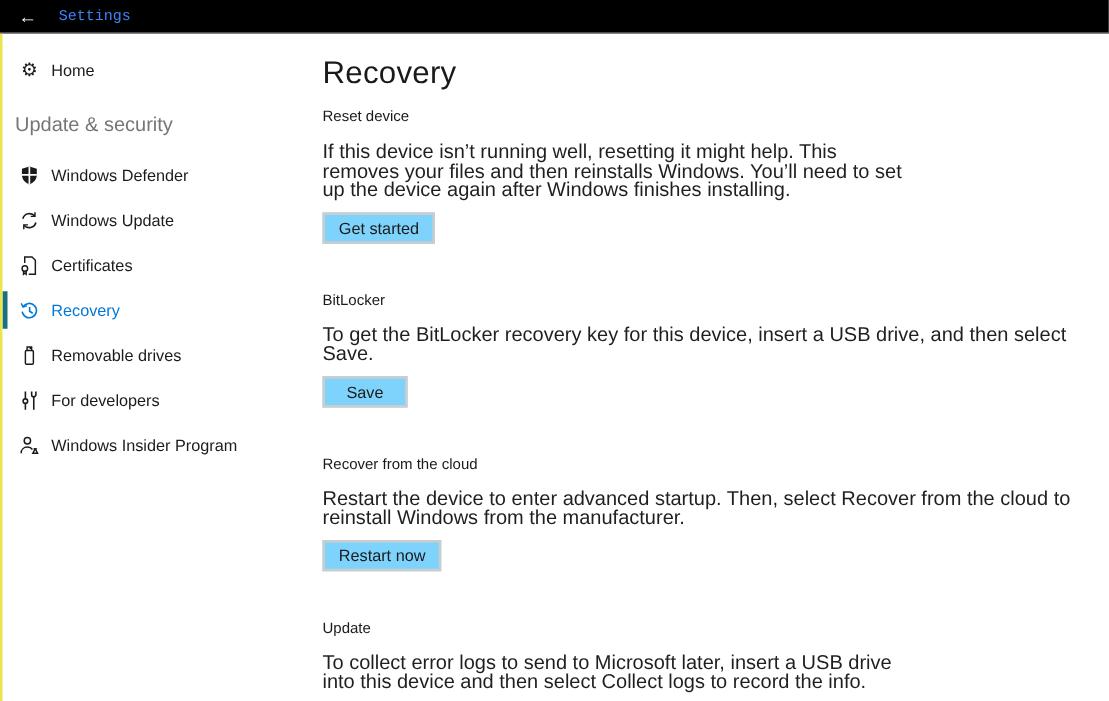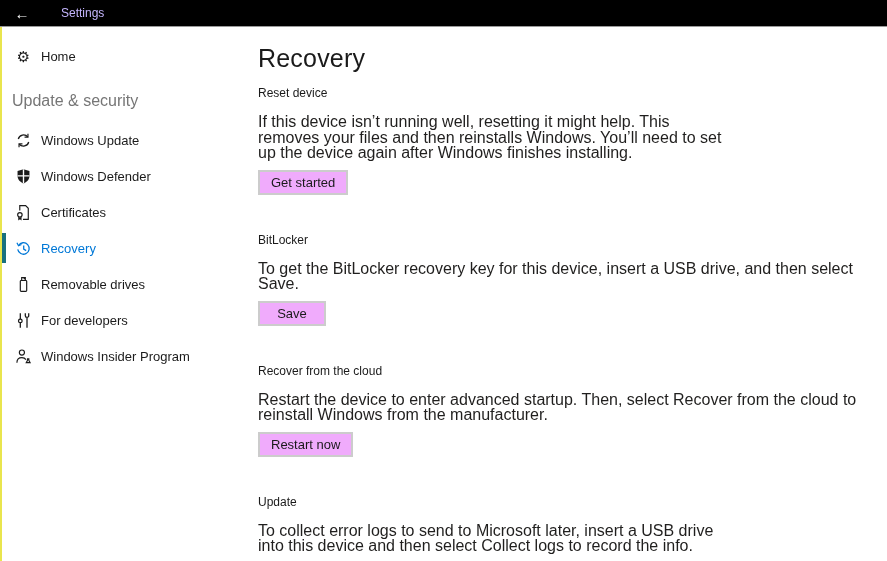--- a/index.html
+++ b/index.html
@@ -5,21 +5,21 @@
   * { margin:0; padding:0; box-sizing:border-box; }
   html,body { width:887px; height:561px; overflow:hidden; background:#ffffff;
               font-family:"Liberation Sans","DejaVu Sans",sans-serif; color:#1b1b1b; }
 
   
   .titlebar { position:absolute; left:0; top:0; width:887px; height:27px;
               background:#000; color:#fff; display:flex; align-items:center;
               border-bottom:1px solid #9a9a9a; }
   .back-btn { width:44px; height:27px; display:flex; align-items:center; justify-content:center;
               font-size:15px; color:#fff; cursor:pointer; background:none; border:none; }
-  .titlebar-title { font-size:12px; color:#c4b5fd; margin-left:17px; }
+  .titlebar-title { font-size:12px; color:#3b82f6; margin-left:3px;font-family:Liberation Mono, monospace; }
 
   
   .edge-strip { position:absolute; left:0; top:27px; width:2px; height:534px;
                 background:#e9e54d; z-index:20; }
 
   
   .sidebar { position:absolute; left:0; top:28px; width:243px; height:533px;
              background:#fff; padding-top:10px; }
   .side-item { position:relative; height:36px; display:flex; align-items:center;
                padding-left:15px; cursor:pointer; font-size:13px; color:#1b1b1b; }
@@ -33,21 +33,21 @@
                  margin-top:18px; margin-bottom:12px; }
 
   
   .main { position:absolute; left:258px; top:28px; width:629px; height:533px; }
   .page-title { font-size:25px; font-weight:300; color:#1a1a1a; margin-top:16px;
                 letter-spacing:0.2px; }
   .section { margin-top:0; }
   .section-heading { font-size:12px; font-weight:400; color:#1a1a1a; }
   .section-body { font-size:16px; line-height:15.5px; color:#201f1e;
                   white-space:pre-line; margin-top:14px; }
-  .btn { display:inline-block; margin-top:9px; background:#f0abfc; border:2px solid #cccccc;
+  .btn { display:inline-block; margin-top:9px; background:#7dd3fc; border:2px solid #cccccc;
          color:#1a1a1a; font-size:13px; font-family:inherit; padding:3px 11px;
          min-width:68px; text-align:center; cursor:pointer; }
   .sp1 { margin-top:13px; }           
   .sp  { margin-top:38px; }           
 </style>
 </head>
 <body>
 
 <div class="titlebar">
   <button class="back-btn">←</button>
@@ -60,38 +60,38 @@
 
   <div class="side-item">
     <span class="icon">⚙</span>
     <span>Home</span>
   </div>
 
   <div class="group-label">Update &amp; security</div>
 
   <div class="side-item">
     <span class="icon">
+      <svg viewBox="0 0 16 16">
+        <path d="M8 1.2 13.6 2.8v4.6c0 3.9-2.8 6.2-5.6 7.2-2.8-1-5.6-3.3-5.6-7.2V2.8z" fill="#1b1b1b"></path>
+        <path d="M8 1.2v13.4M2.4 7.4h11.2" stroke="#ffffff" stroke-width="1.3"></path>
+      </svg>
+    </span>
+    <span>Windows Defender</span>
+  </div>
+
+  <div class="side-item">
+    <span class="icon">
       <svg viewBox="0 0 16 16" fill="none" stroke="currentColor" stroke-width="1.2">
         <path d="M3.1 6.6A5.1 5.1 0 0 1 12 4.6"></path>
         <path d="M12.2 1.6v3.2H9" stroke-width="1.1"></path>
         <path d="M12.9 9.4A5.1 5.1 0 0 1 4 11.4"></path>
         <path d="M3.8 14.4v-3.2H7" stroke-width="1.1"></path>
       </svg>
     </span>
     <span>Windows Update</span>
-  </div>
-
-  <div class="side-item">
-    <span class="icon">
-      <svg viewBox="0 0 16 16">
-        <path d="M8 1.2 13.6 2.8v4.6c0 3.9-2.8 6.2-5.6 7.2-2.8-1-5.6-3.3-5.6-7.2V2.8z" fill="#1b1b1b"></path>
-        <path d="M8 1.2v13.4M2.4 7.4h11.2" stroke="#ffffff" stroke-width="1.3"></path>
-      </svg>
-    </span>
-    <span>Windows Defender</span>
   </div>
 
   <div class="side-item">
     <span class="icon">
       <svg viewBox="0 0 16 16" fill="none" stroke="currentColor" stroke-width="1.1">
         <path d="M4.5 6V1.5h5.5l2.5 2.5v10.5H7.5"></path>
         <circle cx="4.6" cy="10.2" r="2.1"></circle>
         <path d="M3.6 12v2.5l1-0.8 1 .8V12"></path>
       </svg>
     </span>

